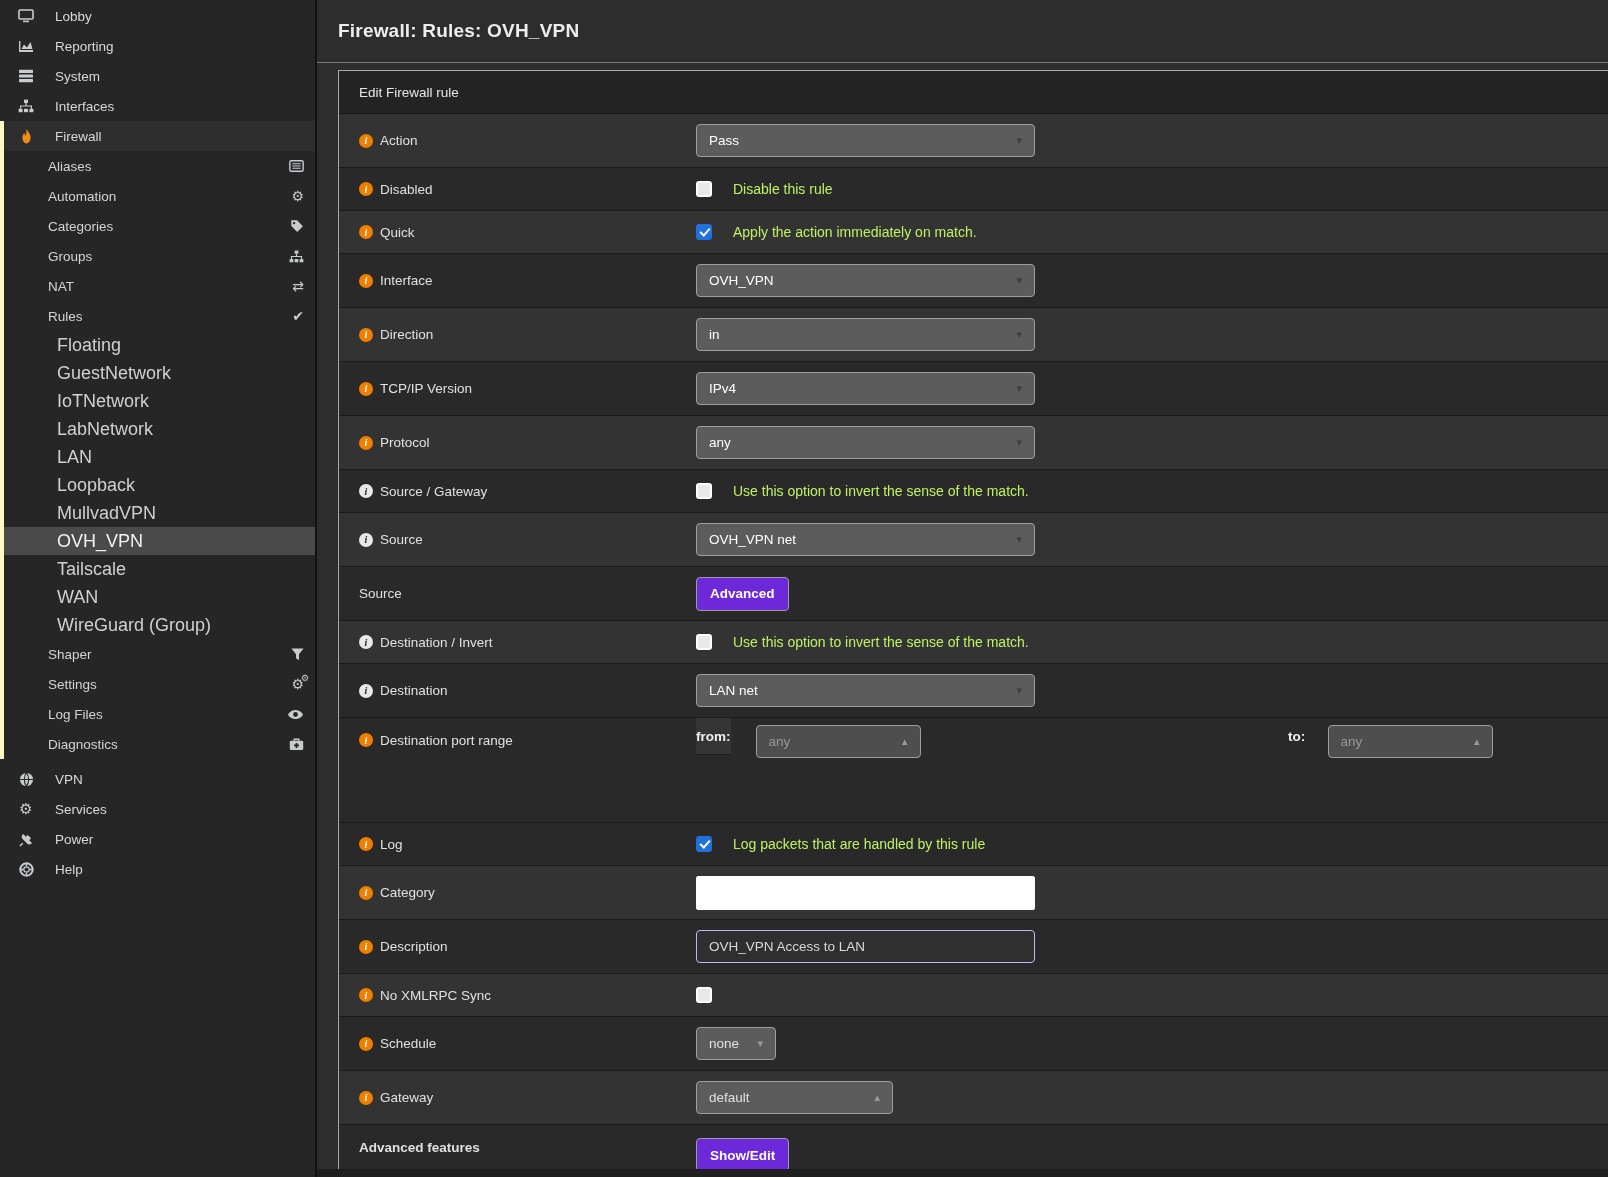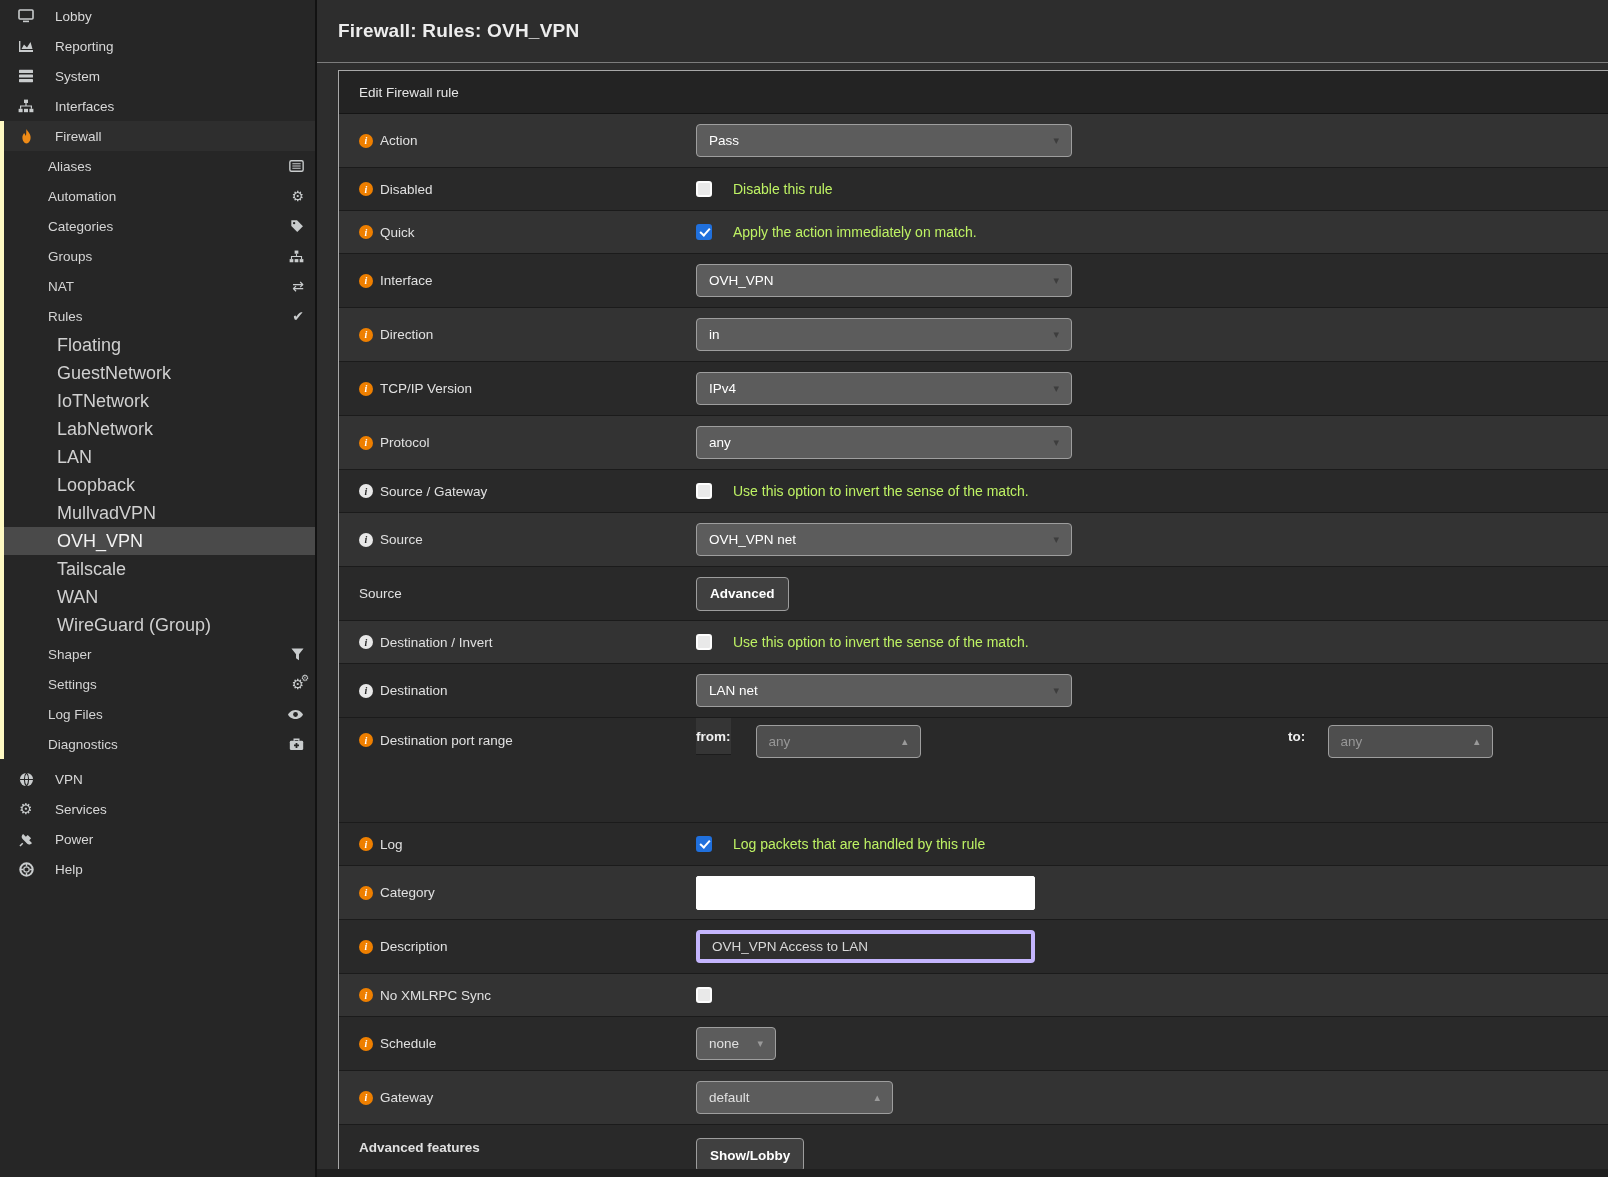--- a/index.html
+++ b/index.html
@@ -39,31 +39,31 @@
         font:italic 700 10px "Liberation Serif","DejaVu Serif",serif;display:flex;align-items:center;justify-content:center;flex-shrink:0;}
   .info.white{background:#e8e8e8;color:#262626;}
   .ctl{flex:1;display:flex;align-items:center;position:relative;min-width:0;}
 
   .sel{height:33px;background:#5c5c5c;border:1px solid #9e9e9e;border-radius:4px;display:flex;align-items:center;
        padding:0 12px;color:#fff;font-size:13.5px;box-sizing:border-box;cursor:default;}
   .sel .caret{margin-left:auto;font-size:11px;color:#3d3d3d;}
   .sel .caret.gray{color:#9a9a9a;}
   .sel.muted{background:#4e4e4e;color:#979797;}
   .sel.light-text{color:#e0e0e0;}
-  .w339{width:376px;} .w197{width:197px;} .w80{width:80px;} .w165{width:165px;}
-
-  .btn{height:34px;background:#404040;border:1px solid #9d9d9d;border-radius:4px;color:#fff;font-weight:700;
+  .w339{width:339px;} .w197{width:197px;} .w80{width:80px;} .w165{width:165px;}
+
+  .btn{height:34px;background:#6d28d9;border:1px solid #9d9d9d;border-radius:4px;color:#fff;font-weight:700;
        font-size:13.5px;padding:0 13px;display:flex;align-items:center;cursor:default;}
 
   .cb{width:16px;height:16px;border-radius:3px;background:#e9e9e9;border:2px solid #fdfdfd;box-sizing:border-box;flex-shrink:0;position:relative;}
   .cb.checked{background:#2070dd;border-color:#2070dd;}
   .cb.checked::after{content:"";position:absolute;left:4px;top:0px;width:4px;height:8px;border:solid #fff;border-width:0 2.4px 2.4px 0;transform:rotate(42deg);}
   .cbtext{margin-left:21px;font-size:14px;color:#bef264;}
 
-  .input-dark{width:339px;height:33px;background:#2f2f2f;border:4px solid #c4b5fd;border-radius:4px;color:#d8d8d8;
+  .input-dark{width:339px;height:33px;background:#2f2f2f;border:1px solid #c4b5fd;border-radius:4px;color:#d8d8d8;
               font-size:13.5px;padding:0 12px;box-sizing:border-box;font-family:inherit;}
   .input-white{width:339px;height:34px;background:#fff;border:1px solid #fff;border-radius:2px;box-sizing:border-box;
                padding:0 8px;font-size:13.5px;color:#222;font-family:inherit;}
 
   
   .frow.pr{height:104px;background:#292929 !important;}
   .frow.pr .lbl{align-items:flex-start;padding-top:15px;}
   .prwrap{flex:1;display:flex;flex-direction:row;min-width:0;gap:18px;}
   .prhead{height:36px;background:#353535;border-bottom:1px solid #1c1c1c;position:relative;display:flex;align-items:center;}
   .prhead span{font-weight:700;color:#f0f0f0;font-size:13.5px;}
@@ -527,21 +527,21 @@
                 <span class="caret gray">▴</span>
               </div>
           </div>
         </div>
 
         <div class="frow hadv">
           <div class="lbl bold">
               <span>Advanced features</span>
             </div>
           <div class="ctl" style="align-items:flex-start;padding-top:13px;">
-            <button class="btn">Show/Lobby</button>
+            <button class="btn">Show/Edit</button>
           </div>
         </div>
 
       </div>
     </section>
 
     <div class="bottom-strip"></div>
   </main>
 </div>
 

